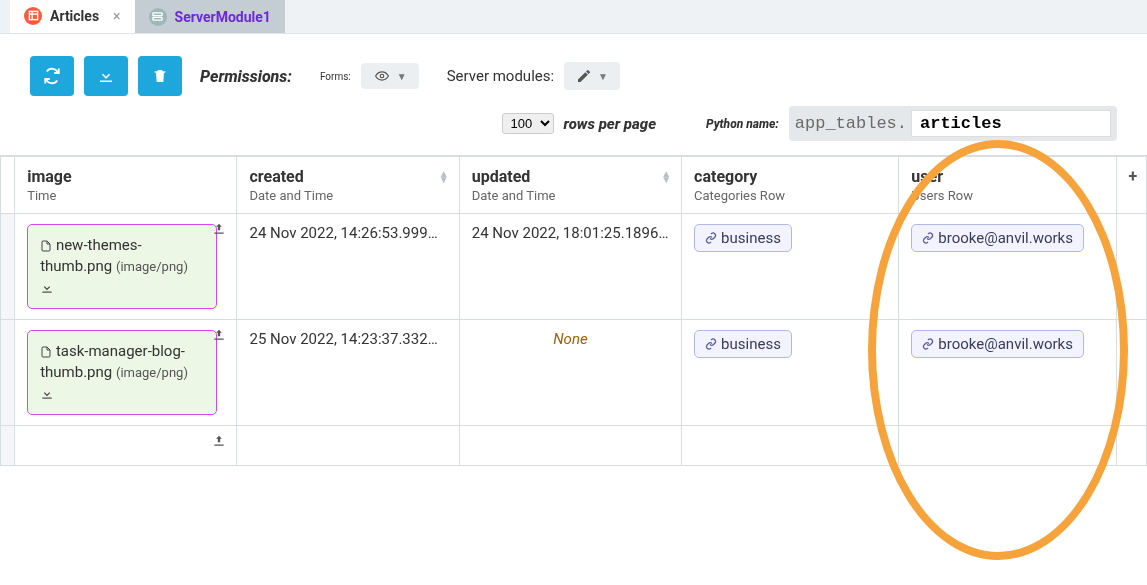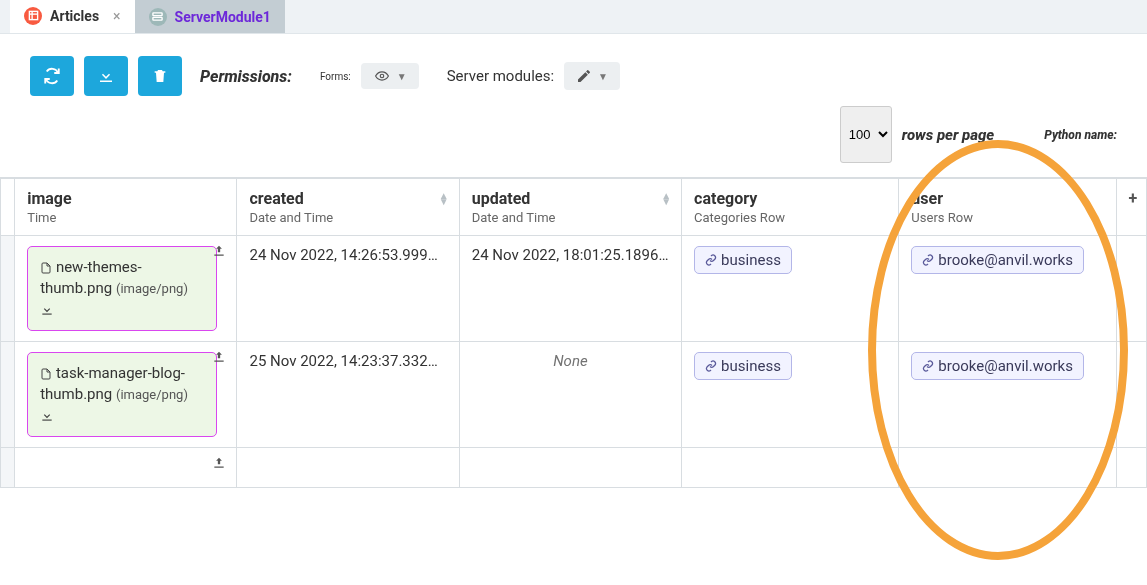--- a/index.html
+++ b/index.html
@@ -18,21 +18,21 @@
   
   .toolbar { display: flex; align-items: center; gap: 18px; padding: 22px 30px 10px 30px; }
   .btn-group { display: flex; gap: 10px; }
   .icon-btn { width: 44px; height: 40px; background: #1da7dc; border-radius: 4px; display: flex; align-items: center; justify-content: center; color: #fff; cursor: pointer; }
   .label-bold { font-weight: 800; font-size: 16px; font-style: italic; }
   .perm-group { display: flex; align-items: center; gap: 10px; margin-left: 10px; }
   .perm-btn { background: #eceff1; border-radius: 4px; padding: 6px 12px; display: flex; align-items: center; gap: 6px; cursor: pointer; }
   
   
   .subtoolbar { display: flex; align-items: center; gap: 10px; justify-content: flex-end; padding: 0 30px 14px 30px; }
-  .select { border: 1px solid #ccc; border-radius: 3px; padding: 19px 4px; font-size: 13px; }
+  .select { border: 1px solid #ccc; border-radius: 3px; padding: 1px 4px; font-size: 13px; }
   .pyname-wrap { display: flex; align-items: center; background: #e5e8ea; border-radius: 4px; padding: 4px 6px; font-family: "Courier New", monospace; font-size: 17px; gap: 4px; }
   .pyname-prefix { color: #6a6a6a; }
   .pyname-input { background: #fff; border: 1px solid #ddd; padding: 3px 8px; font-family: inherit; font-size: inherit; width: 200px; font-weight: 600; }
   
   
   .table-wrap { border-top: 1px solid #d8dde1; }
   .table { width: 100%; border-collapse: collapse; table-layout: fixed; }
   .table th, .table td { border: 1px solid #d8dde1; padding: 10px 12px; vertical-align: top; text-align: left; }
   .table th { background: #fff; font-weight: 700; font-size: 16px; position: relative; }
   .table th .col-sub { display: block; font-weight: 400; font-size: 13px; color: #666; margin-top: 2px; }
@@ -40,21 +40,21 @@
   .row-handle { width: 14px; background: #f4f6f8; border-left: none; }
   .add-col { width: 30px; text-align: center; color: #555; font-weight: 800; font-size: 20px; cursor: pointer; }
   
   .media-cell { position: relative; padding-top: 8px; }
   .upload-icon { position: absolute; top: 6px; right: 10px; color: #555; cursor: pointer; }
   .media-chip { border: 1px solid #d946ef; background: #edf7e6; border-radius: 5px; padding: 10px 12px; max-width: 190px; font-size: 15px; line-height: 1.4; }
   .media-chip .mime { font-size: 13px; color: #555; }
   .media-chip .file-icon, .media-chip .dl-icon { color: #444; }
   
   .date-cell { font-size: 15px; white-space: nowrap; overflow: hidden; text-overflow: ellipsis; }
-  .none-lbl { font-style: italic; color: #737373; text-align: center; display: block; }
+  .none-lbl { font-style: italic; color: #a16207; text-align: center; display: block; }
   
   .link-chip { display: inline-flex; align-items: center; gap: 4px; border: 1px solid #b3b6e8; background: #f2f3ff; border-radius: 5px; padding: 4px 10px; font-size: 15px; color: #3a3a5a; cursor: pointer; }
   .link-chip svg { width: 12px; height: 12px; }
   
   
   .highlight-ellipse { position: absolute; border: 8px solid #f5a33a; border-radius: 50%; width: 260px; height: 420px; left: 868px; top: 140px; pointer-events: none; }
   
   svg { display: inline-block; vertical-align: middle; }
 </style>
 </head>
@@ -127,20 +127,24 @@
   </div>
 </div>
 
 <div class="subtoolbar">
   <select class="select">
     <option>100</option>
   </select>
   <span class="label-bold" style="font-size:15px;">rows per page</span>
   <span style="width:30px;"></span>
   <span class="label-bold" style="font-size:12px;">Python name:</span>
+  <div class="pyname-wrap">
+    <span class="pyname-prefix">app_tables.</span>
+    <input class="pyname-input" value="articles" style="">
+  </div>
 </div>
 
 <div class="table-wrap">
   <table class="table">
     <colgroup>
       <col style="width:14px">
         <col style="width:220px">
         <col style="width:220px">
         <col style="width:220px">
         <col style="width:215px">

